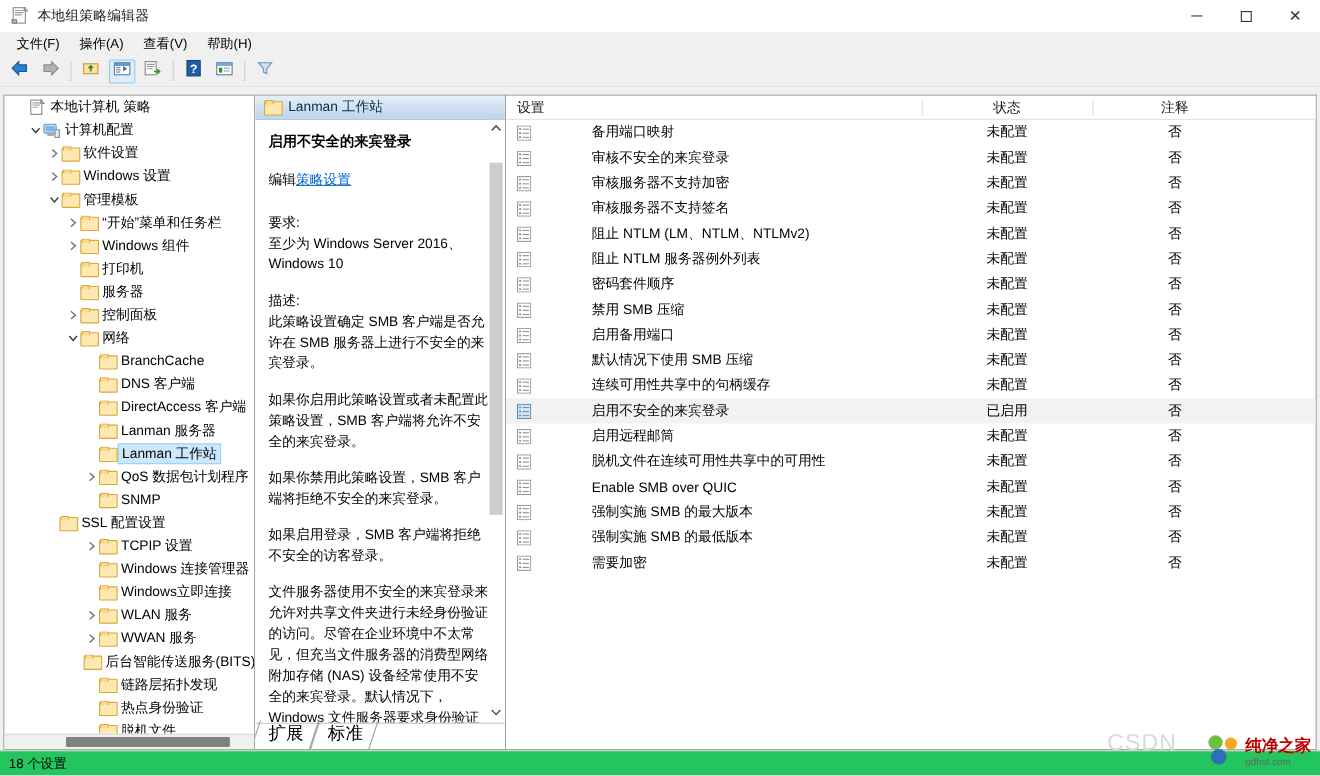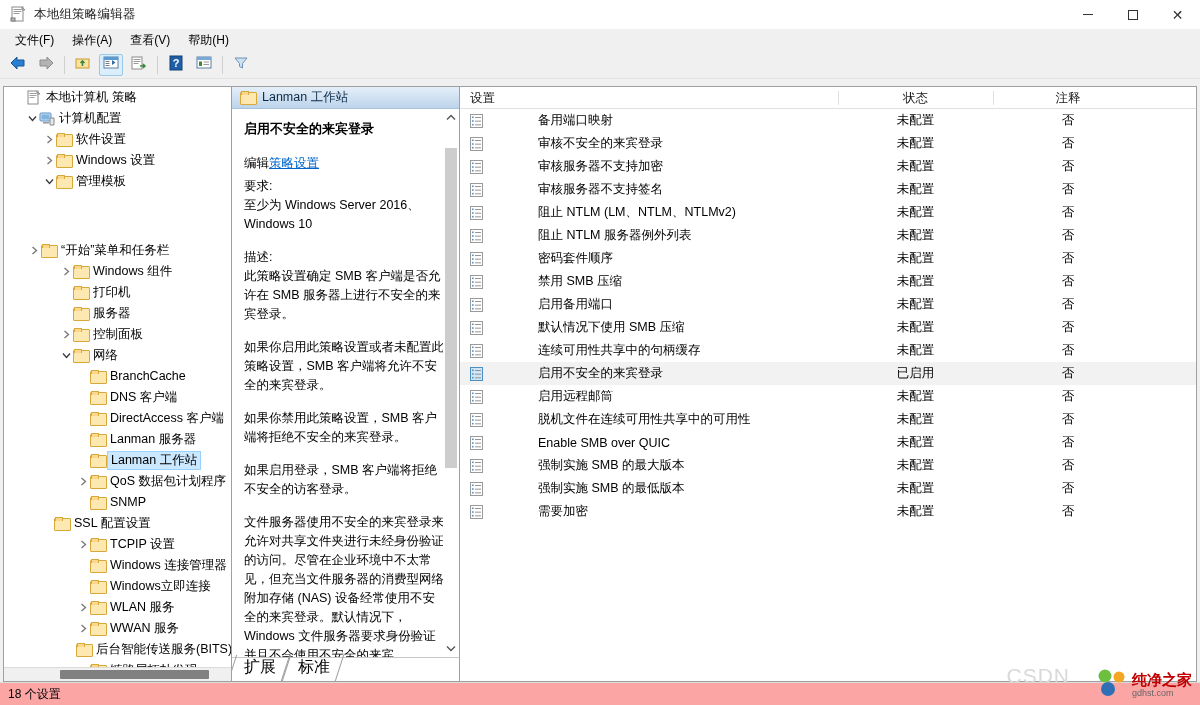--- a/index.html
+++ b/index.html
@@ -75,21 +75,21 @@
   }
   .mid-head {
     height:22px; background:linear-gradient(to bottom,#e5eff9 0%, #cfe0f1 55%, #bdd4ea 100%);
     display:flex; align-items:center; padding-left:8px; border-bottom:1px solid #a8c2db;
   }
   .mid-head .folder { margin-right:6px; }
   .mid-head-text { font-size:12.5px; color:#0b2a47; }
   .mid-body { position:absolute; left:0; top:22px; right:0; bottom:24px; padding:10px 12px 0 12px;
               overflow:hidden; font-size:12.5px; line-height:19px; color:#000; }
   .mid-title { font-weight:bold; font-size:13px; margin-bottom:16px; }
-  .mid-edit { margin-bottom:4px; }
+  .mid-edit { margin-bottom:20px; }
   .mid-link { color:#0066cc; text-decoration:underline; }
   .mid-block { margin-bottom:14px; }
   .mid-label { display:block; }
   .mid-tabs { position:absolute; left:0; bottom:0; height:24px; width:100%;
               background:#ffffff; border-top:1px solid #c8c8c8; display:flex; align-items:flex-end; }
   .mid-tab { font-size:16px; color:#000; padding:2px 10px 3px 12px; position:relative;
              border-right:1px solid #9a9a9a; }
   .mid-tab::before { content:''; position:absolute; left:0; top:0; bottom:0; width:1px;
                      background:#9a9a9a; transform:skewX(-18deg); }
   .mid-tab::after { content:''; position:absolute; right:0; top:0; bottom:0; width:1px;
@@ -118,21 +118,21 @@
   .list-rows { position:absolute; left:0; top:22px; right:0; bottom:0; }
   .lrow { height:23px; display:flex; align-items:center; font-size:12.5px; color:#000; }
   .lrow.selected { background:#f2f2f2; }
   .lrow .c-setting { width:378px; display:flex; align-items:center; padding-left:10px;gap:48px; }
   .lrow .c-status { width:155px; text-align:center; }
   .lrow .c-comment { width:150px; text-align:center; }
   .policy-icon { width:13px; height:14px; margin-right:7px; flex:0 0 13px; }
 
   
   .statusbar { position:absolute; left:0; bottom:0; width:1200px; height:23px;
-               background:#fca5a5; border-top:1px solid #dcdcdc;
+               background:#22c55e; border-top:1px solid #dcdcdc;
                display:flex; align-items:center; padding-left:8px; font-size:12px; color:#000; }
 
   
   .wm-csdn { position:absolute; right:130px; bottom:17px; font-size:21px; color:#d9d9d9;
              letter-spacing:1px; font-family:"Liberation Sans",sans-serif; }
   .wm-brand { position:absolute; right:8px; bottom:4px; display:flex; align-items:center; }
   .wm-brand-text { display:flex; flex-direction:column; margin-left:4px; }
   .wm-brand-main { font-size:15px; font-weight:bold; color:#c00000; line-height:16px; }
   .wm-brand-sub { font-size:9px; color:#666; line-height:11px; }
 </style>
@@ -293,21 +293,21 @@
           </div>
           <div class="tree-row" style="padding-left: 38px;">
             <span class="chev open">
               <svg width="9" height="9" viewBox="0 0 9 9">
                 <path d="M1 2.5 L4.5 6.5 L8 2.5" stroke="#3a3a3a" stroke-width="1.3" fill="none"></path>
               </svg>
             </span>
             <span class="folder"></span>
             <span class="tree-label">管理模板</span>
           </div>
-          <div class="tree-row" style="padding-left: 23px; margin-top: 48px;">
+          <div class="tree-row" style="padding-left: 55px;">
             <span class="chev ">
               <svg width="9" height="9" viewBox="0 0 9 9">
                 <path d="M2.5 1 L6.5 4.5 L2.5 8" stroke="#767676" stroke-width="1.3" fill="none"></path>
               </svg>
             </span>
             <span class="folder"></span>
             <span class="tree-label">“开始”菜单和任务栏</span>
           </div>
           <div class="tree-row" style="padding-left: 55px;">
             <span class="chev ">

